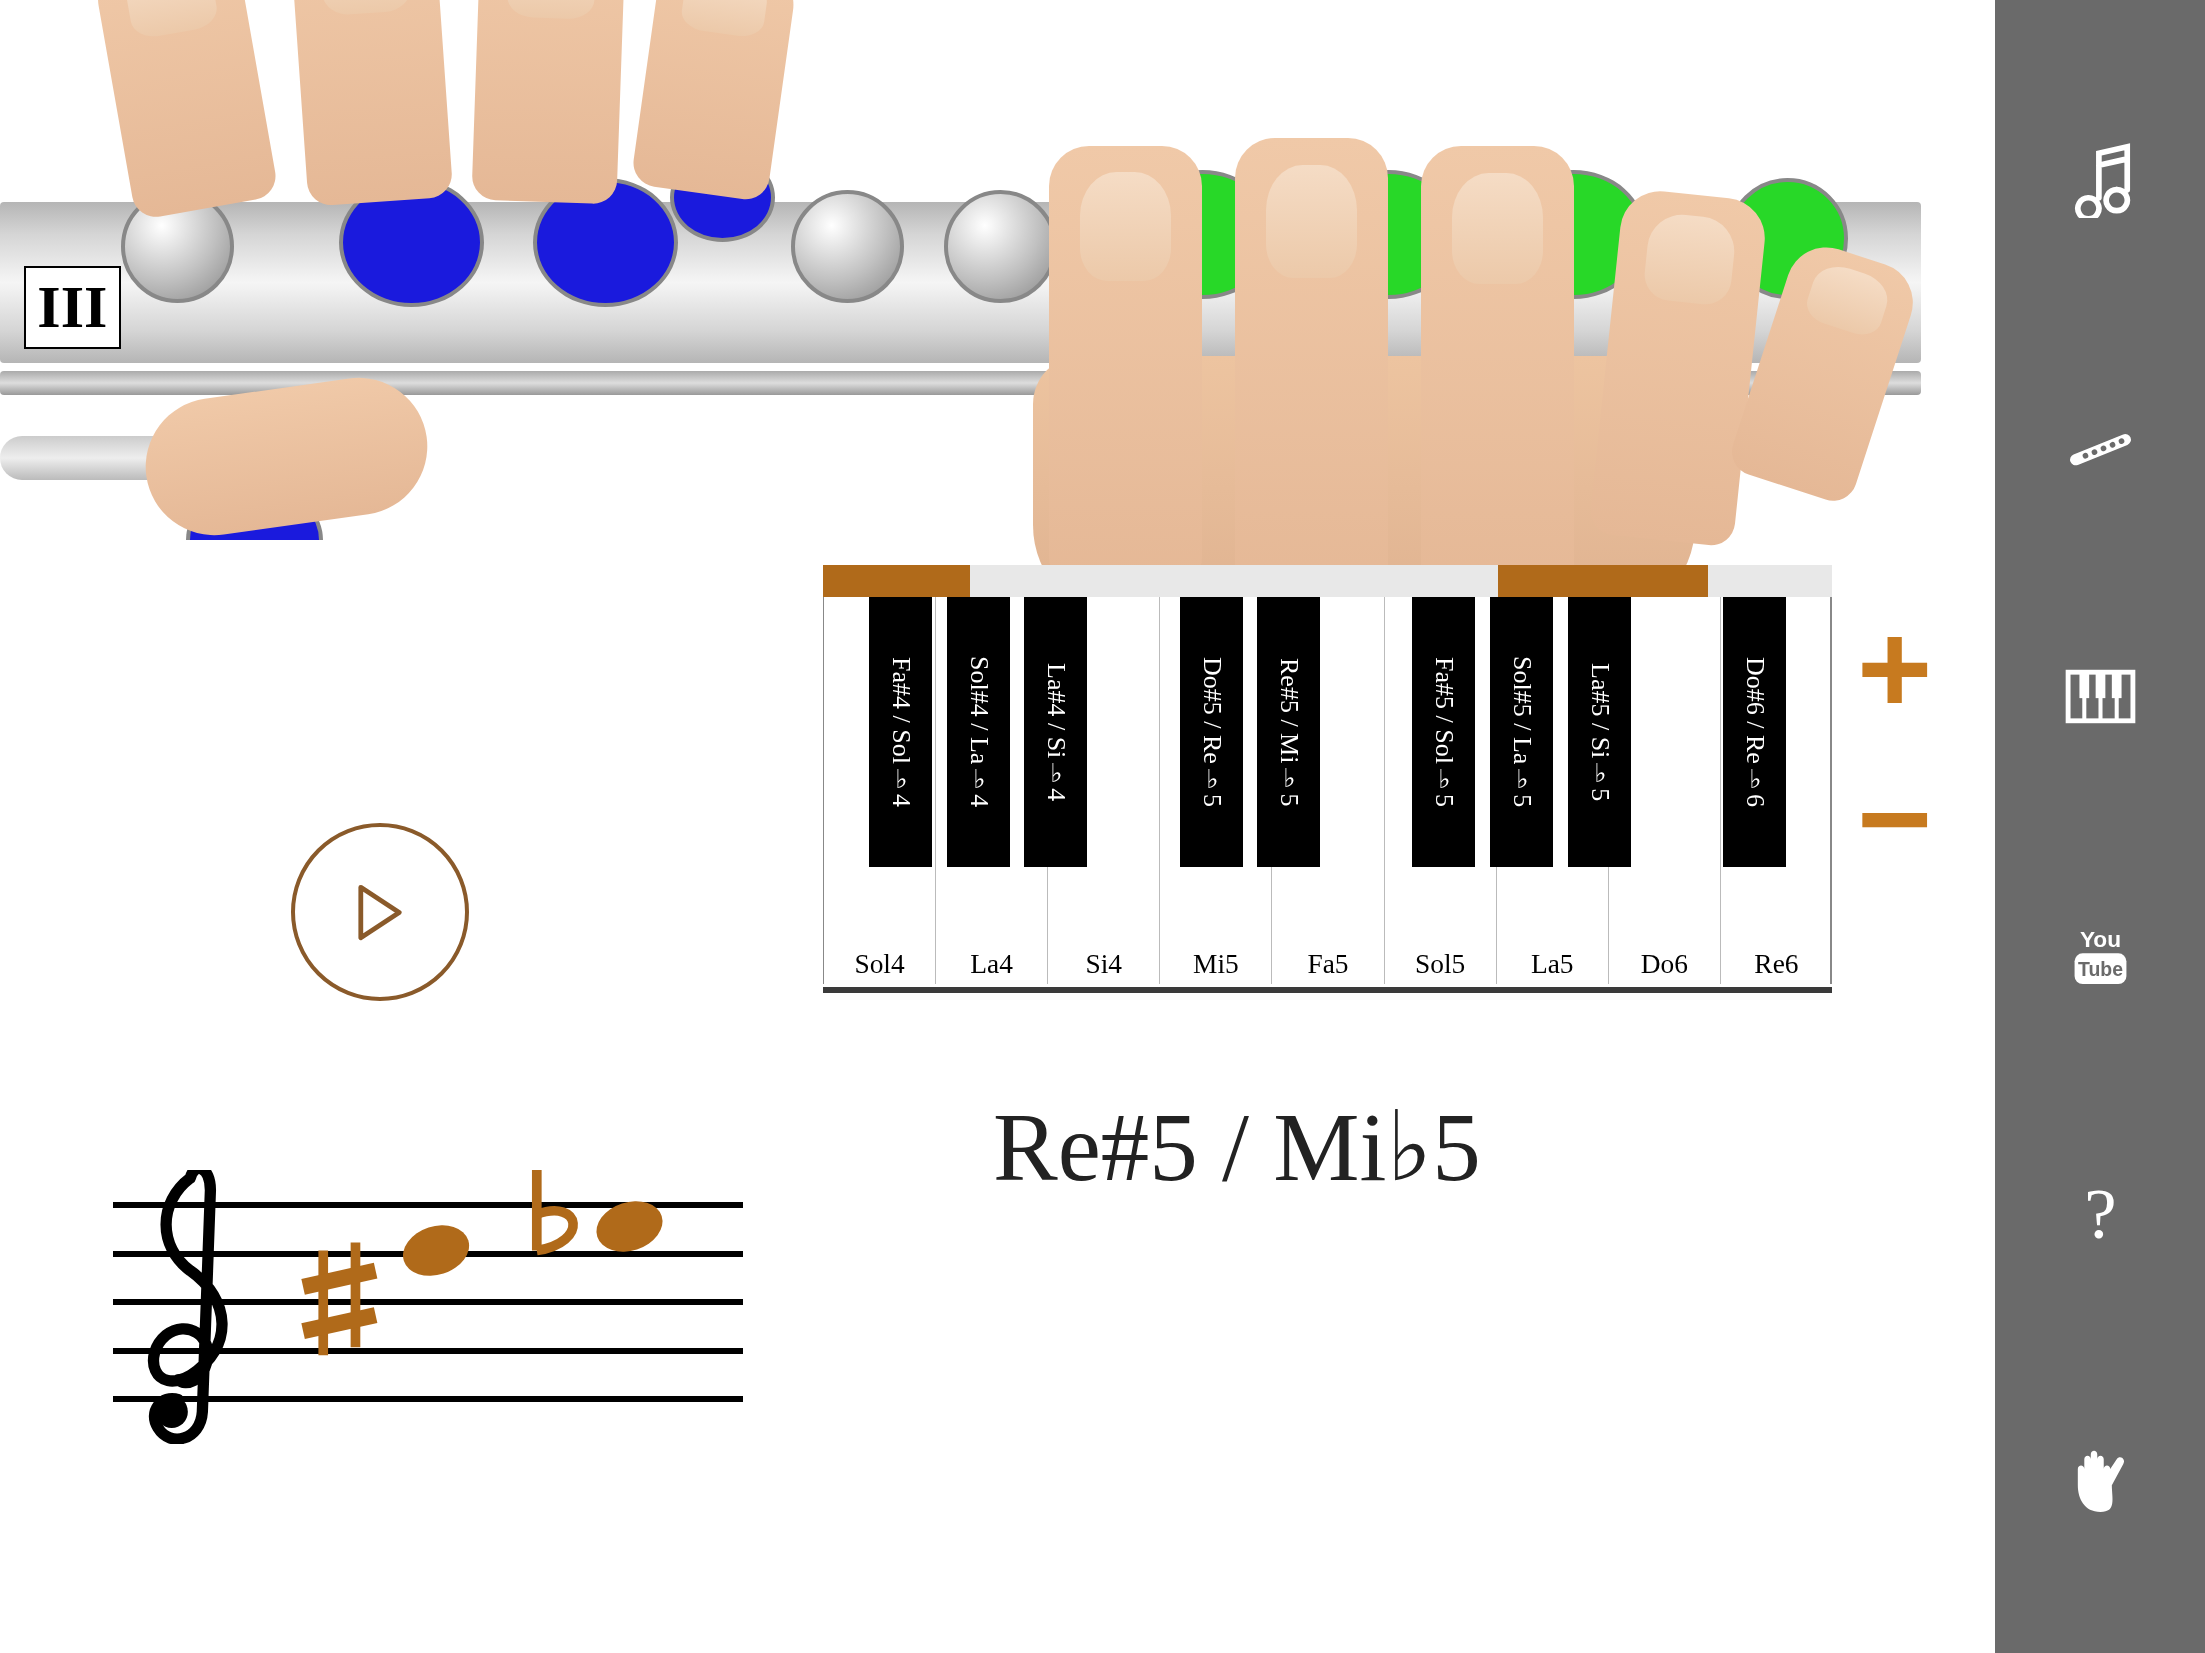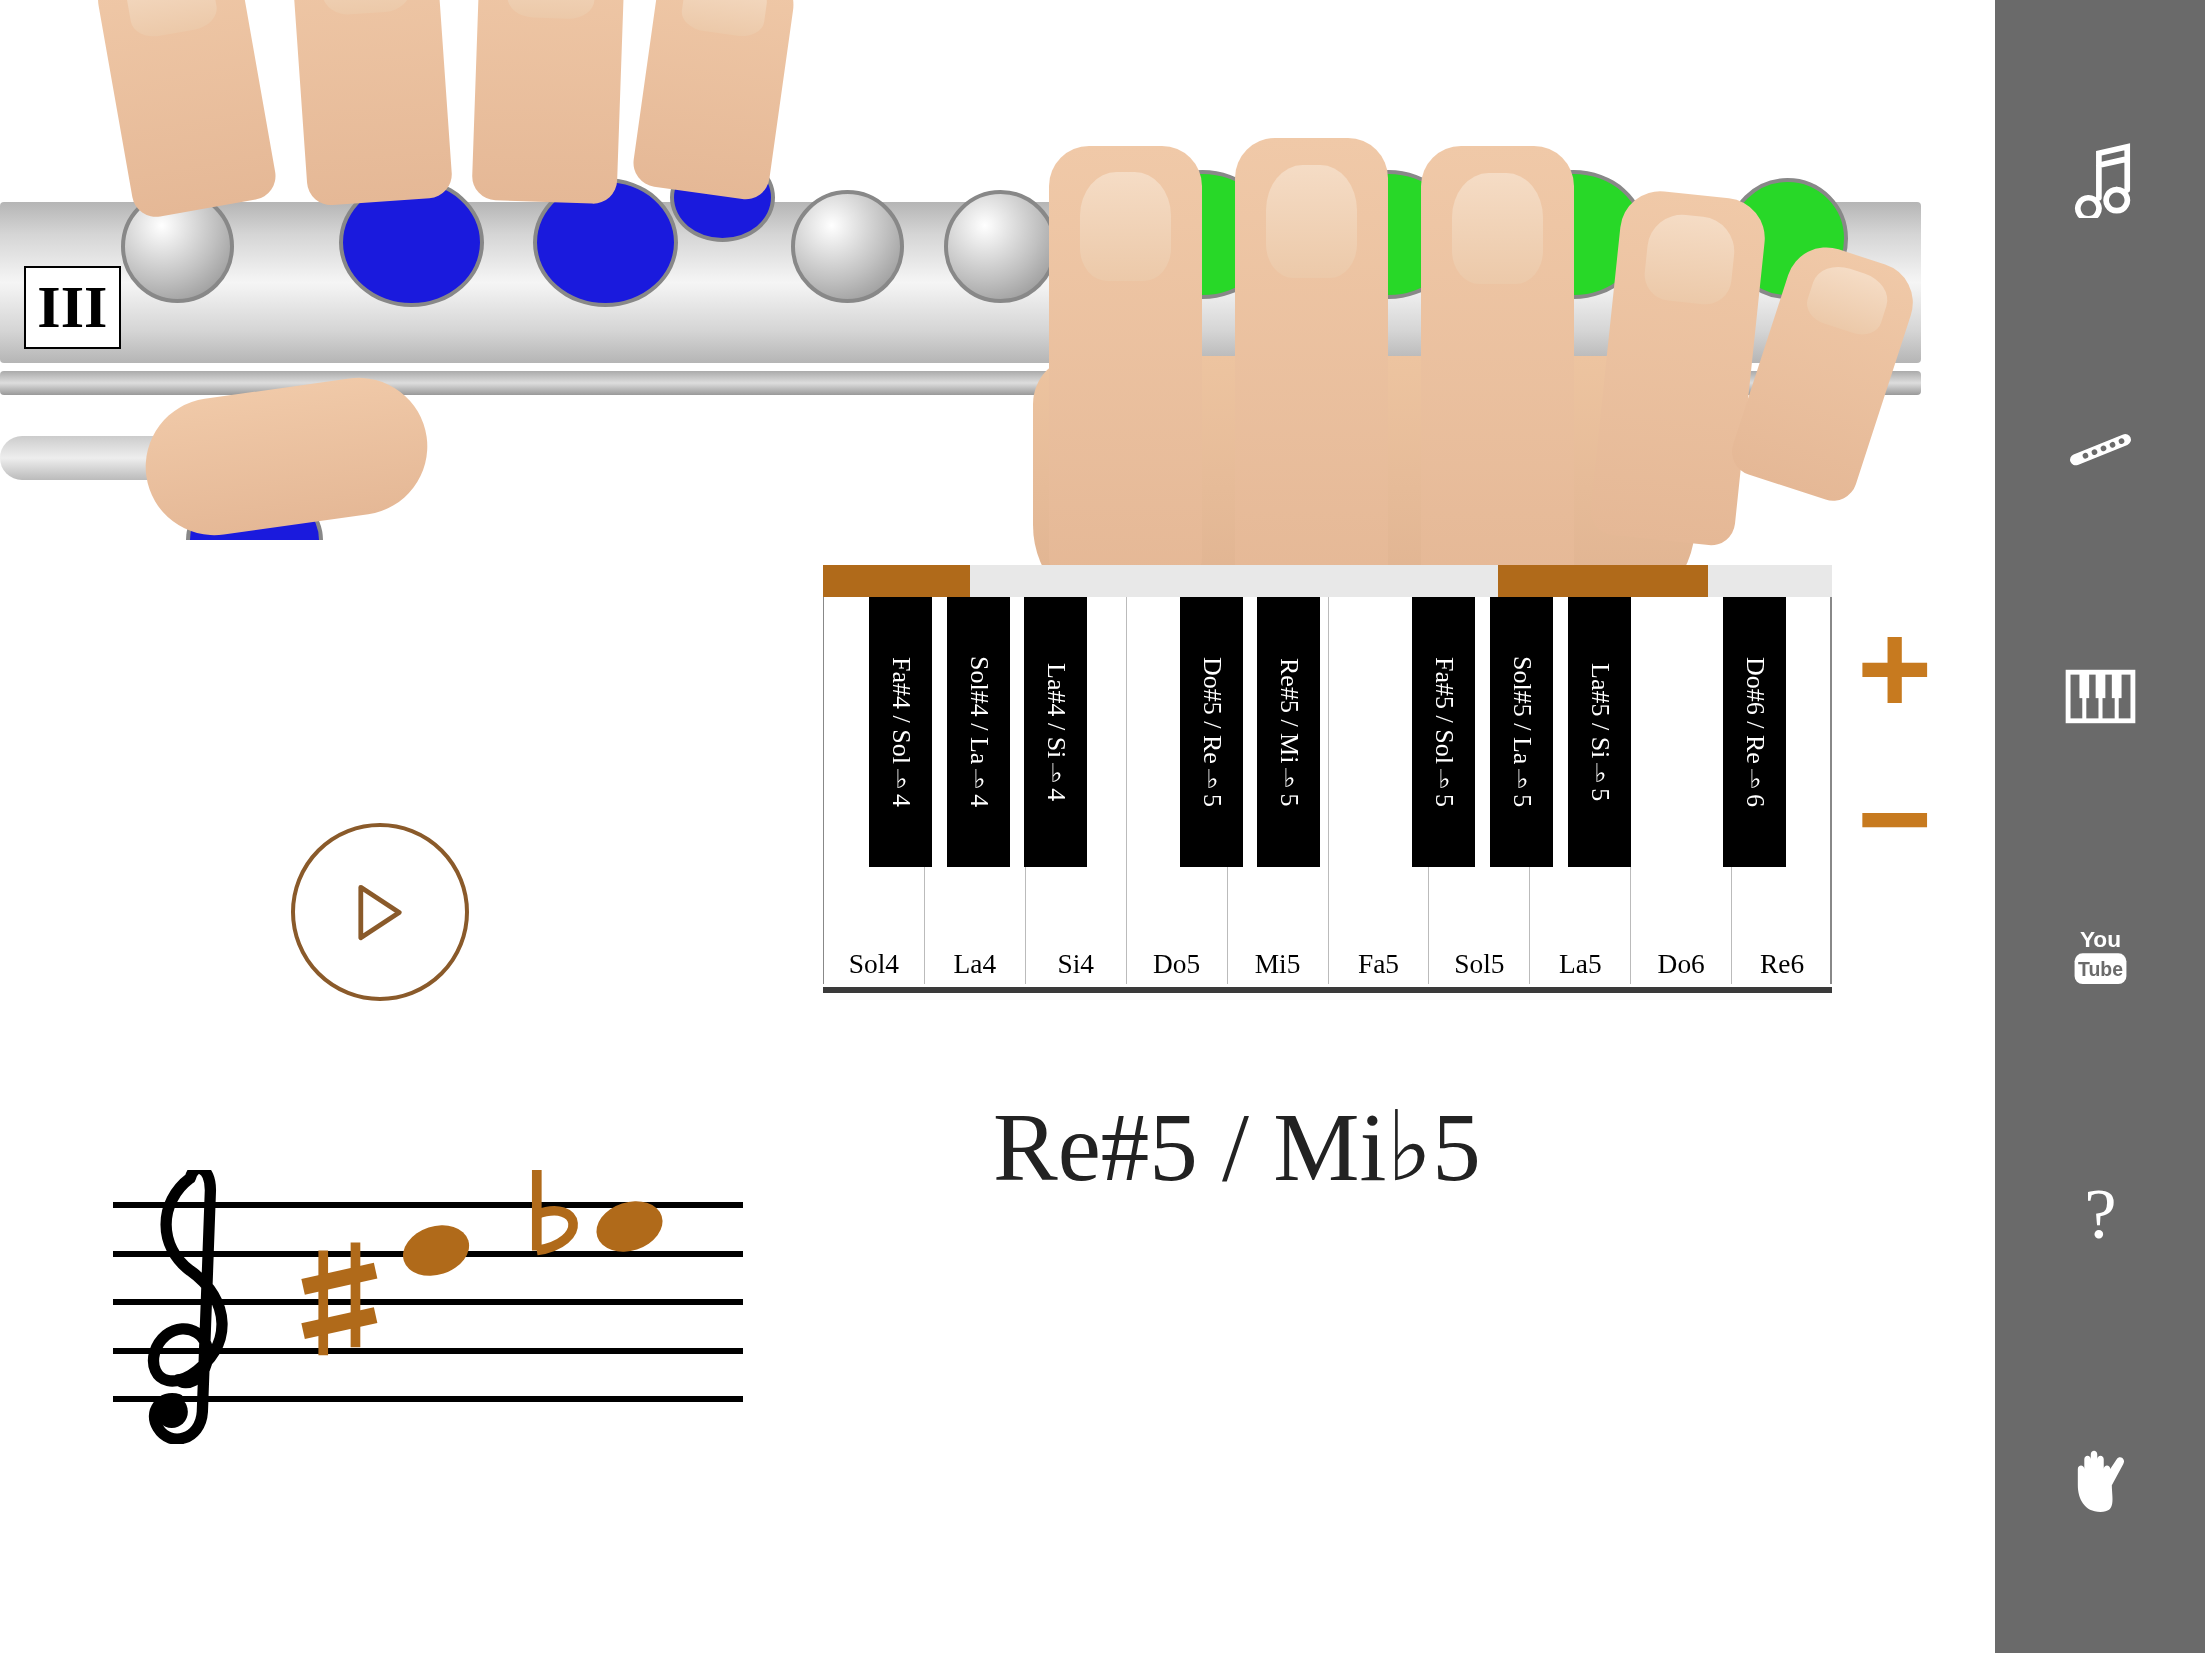--- a/index.html
+++ b/index.html
@@ -352,23 +352,20 @@
       <div class="white-key">
         <div class="white-key-label">Sol4</div>
       </div>
       <div class="white-key">
         <div class="white-key-label">La4</div>
       </div>
       <div class="white-key">
         <div class="white-key-label">Si4</div>
       </div>
       <div class="white-key">
-        <div class="white-key-label">Do5</div>
-      </div>
-      <div class="white-key">
         <div class="white-key-label">Mi5</div>
       </div>
       <div class="white-key">
         <div class="white-key-label">Fa5</div>
       </div>
       <div class="white-key">
         <div class="white-key-label">Sol5</div>
       </div>
       <div class="white-key">
         <div class="white-key-label">La5</div>

